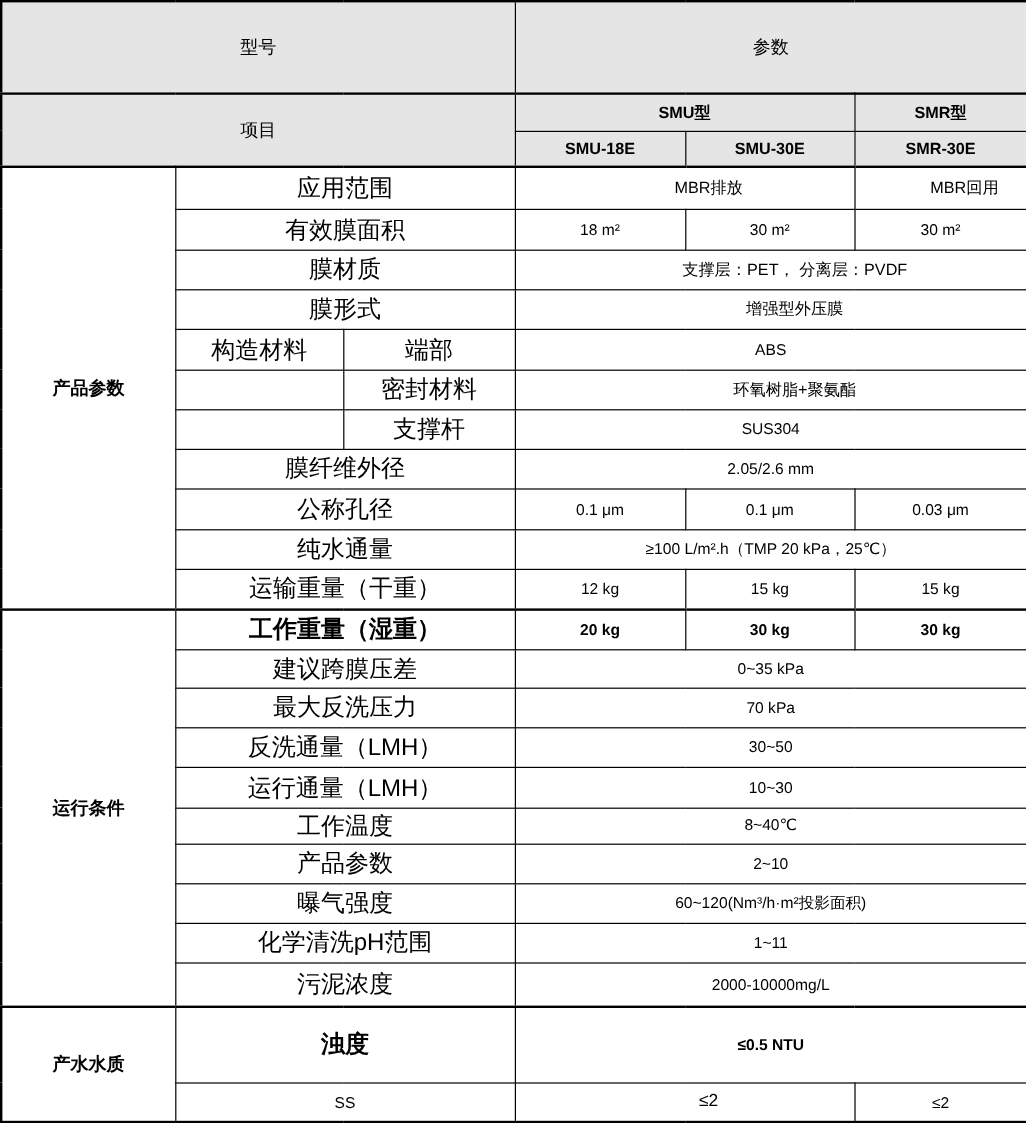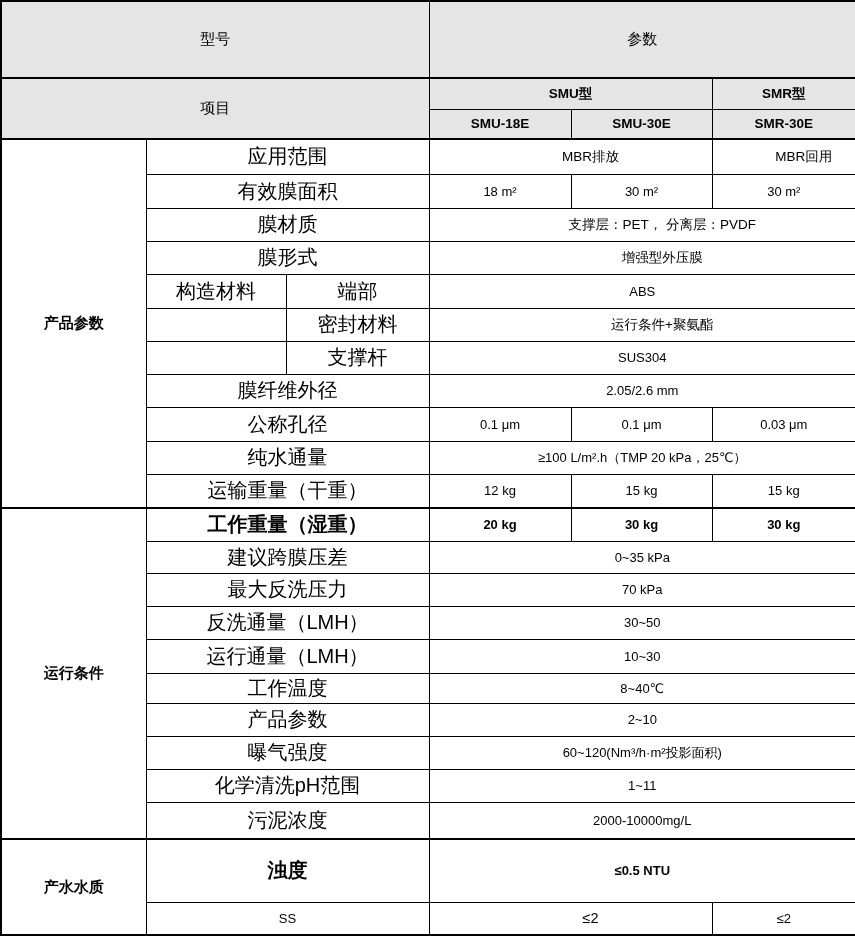--- a/index.html
+++ b/index.html
@@ -74,21 +74,21 @@
     <td colspan="3" class="val-cjk">增强型外压膜</td>
   </tr>
   <tr style="height:34px">
     <td class="lbl">构造材料</td>
     <td class="lbl">端部</td>
     <td colspan="3" class="val">ABS</td>
   </tr>
   <tr style="height:33px">
     <td class="lbl"></td>
     <td class="lbl">密封材料</td>
-    <td colspan="3" class="val-cjk">运行条件+聚氨酯</td>
+    <td colspan="3" class="val-cjk">环氧树脂+聚氨酯</td>
   </tr>
   <tr style="height:33px">
     <td class="lbl"></td>
     <td class="lbl">支撑杆</td>
     <td colspan="3" class="val">SUS304</td>
   </tr>
   <tr style="height:33px">
     <td colspan="2" class="lbl">膜纤维外径</td>
     <td colspan="3" class="val">2.05/2.6 mm</td>
   </tr>

